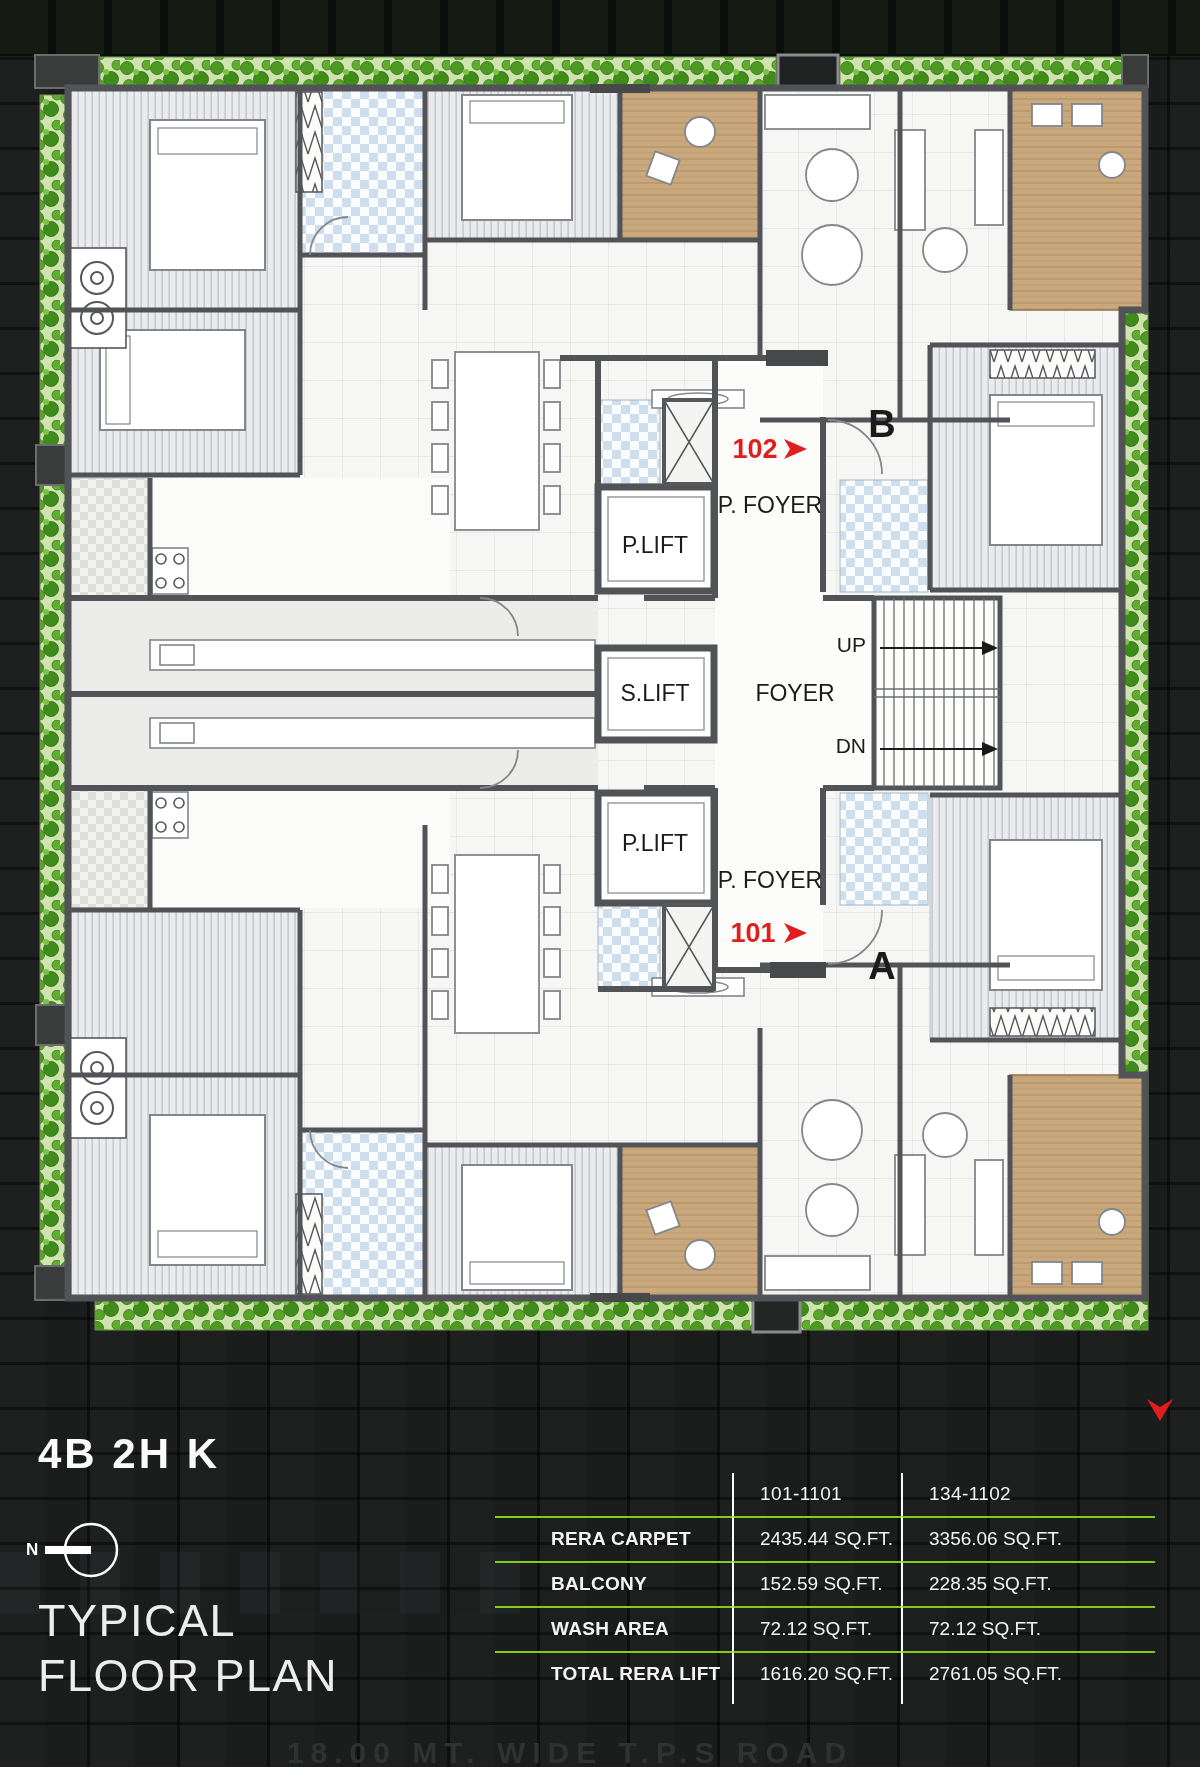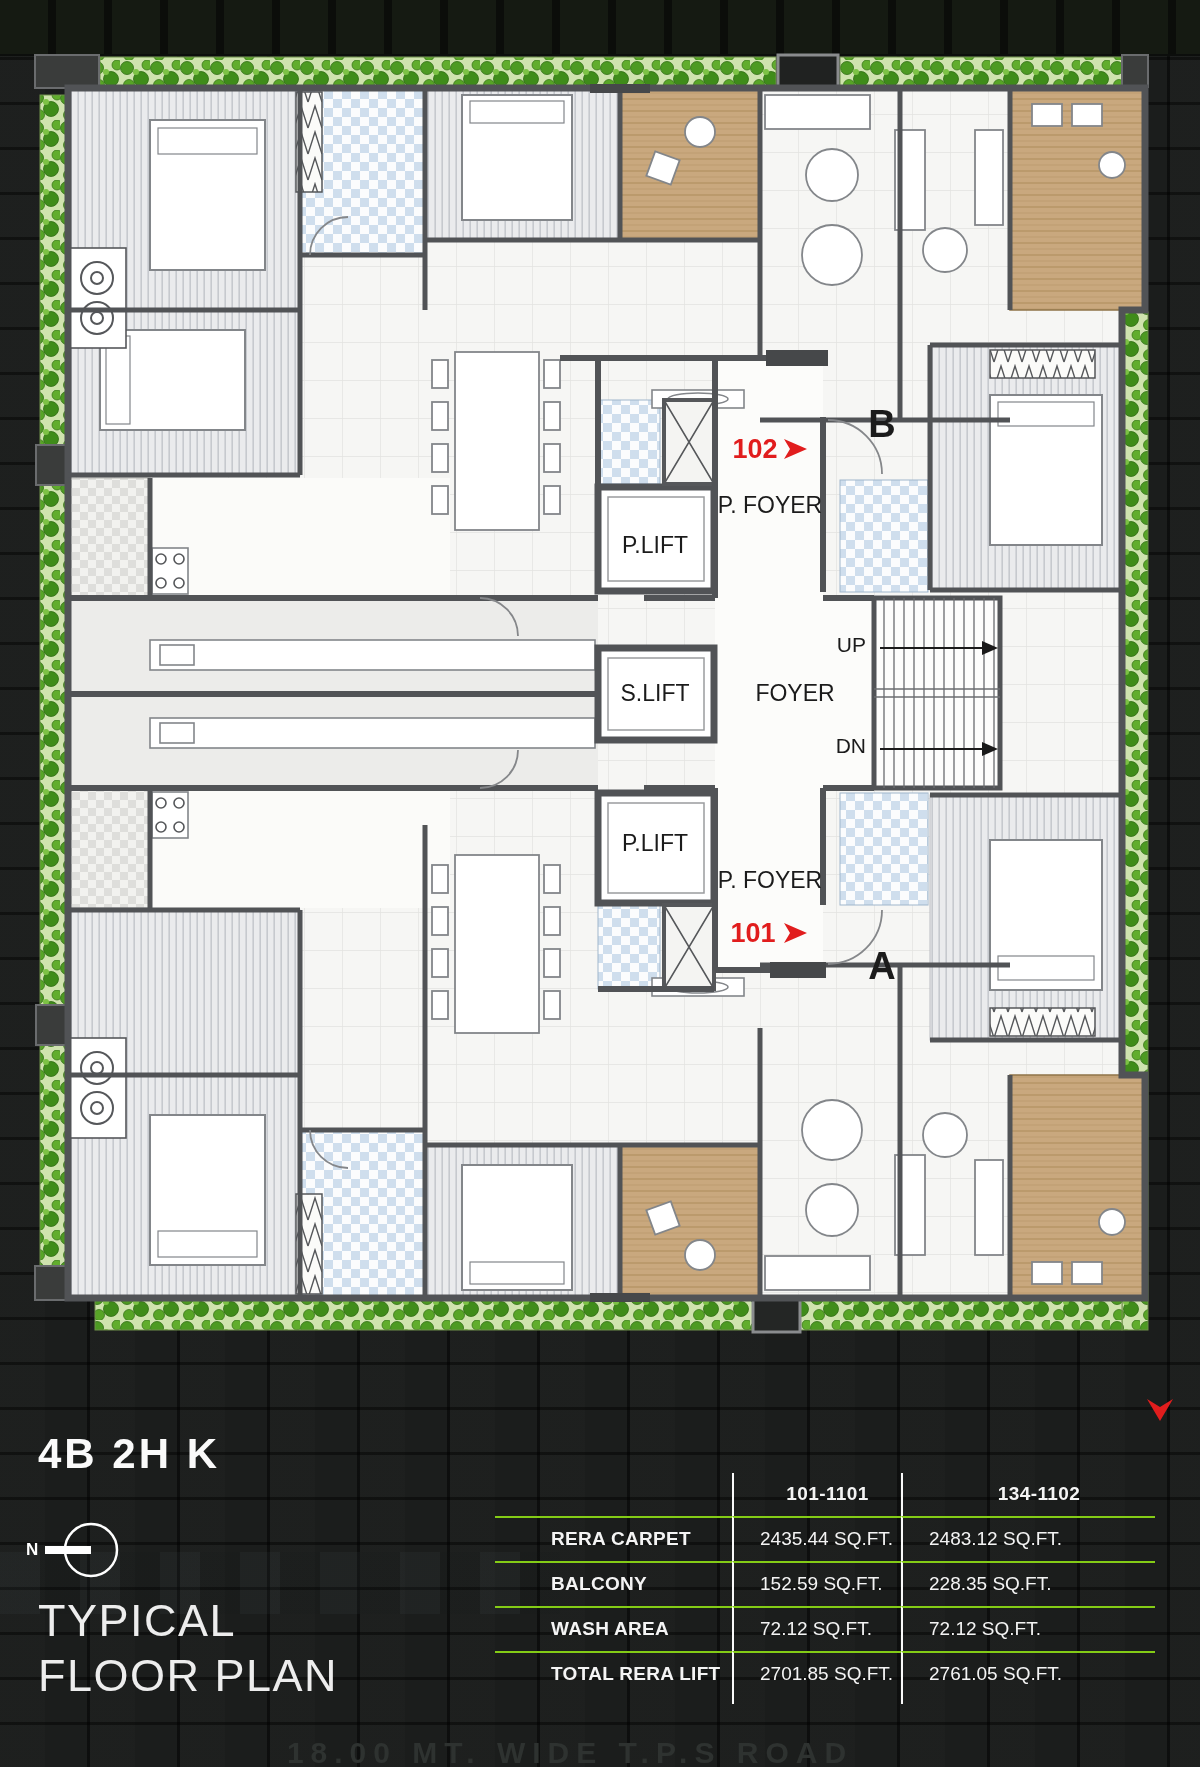--- a/index.html
+++ b/index.html
@@ -52,21 +52,21 @@
   }
   .red-arrow{position:absolute;left:1146px;top:1398px;}
 
   
   .area-table{
     position:absolute;left:495px;top:1473px;
     display:grid;grid-template-columns:237px 169px 254px;
     color:#f4f4f4;font-size:19px;line-height:1.1;
   }
   .at-cell{padding:11px 6px 11px 26px;}
-  .at-head{font-weight:bold;letter-spacing:.4px;text-align:center;}
+  .at-head{font-weight:normal;letter-spacing:.4px;}
   .at-label{padding-left:56px;font-weight:bold;letter-spacing:.3px;}
   .c2,.c3{border-left:2px solid #fafafa;}
   .rule{border-top:2px solid #84cc16;}
   .last{padding-bottom:20px;}
 </style>
 </head>
 <body>
 
 <div class="stage">
   <div class="bg-paving"></div>
@@ -358,32 +358,32 @@
     <div>FLOOR PLAN</div>
   </div>
 
   <div class="area-table">
     <div class="at-cell"></div>
     <div class="at-cell at-head c2">101-1101</div>
     <div class="at-cell at-head c3">134-1102</div>
 
     <div class="at-cell at-label rule">RERA CARPET</div>
     <div class="at-cell c2 rule">2435.44 SQ.FT.</div>
-    <div class="at-cell c3 rule">2483.12 SQ.FT.</div>
+    <div class="at-cell c3 rule">3356.06 SQ.FT.</div>
 
     <div class="at-cell at-label rule">BALCONY</div>
     <div class="at-cell c2 rule">152.59 SQ.FT.</div>
     <div class="at-cell c3 rule">228.35 SQ.FT.</div>
 
     <div class="at-cell at-label rule">WASH AREA</div>
     <div class="at-cell c2 rule">72.12 SQ.FT.</div>
     <div class="at-cell c3 rule">72.12 SQ.FT.</div>
 
     <div class="at-cell at-label rule last">TOTAL RERA LIFT</div>
-    <div class="at-cell c2 rule last">2701.85 SQ.FT.</div>
+    <div class="at-cell c2 rule last">1616.20 SQ.FT.</div>
     <div class="at-cell c3 rule last">2761.05 SQ.FT.</div>
   </div>
 
   <div class="road-label">18.00 MT. WIDE T.P.S ROAD</div>
   <svg class="red-arrow" width="28" height="24" viewBox="0 0 28 24">
     <path d="M1,1 L14,9 L27,1 L14,23 Z" fill="#e11d1d"></path>
   </svg>
 </div>
 
 </body></html>

